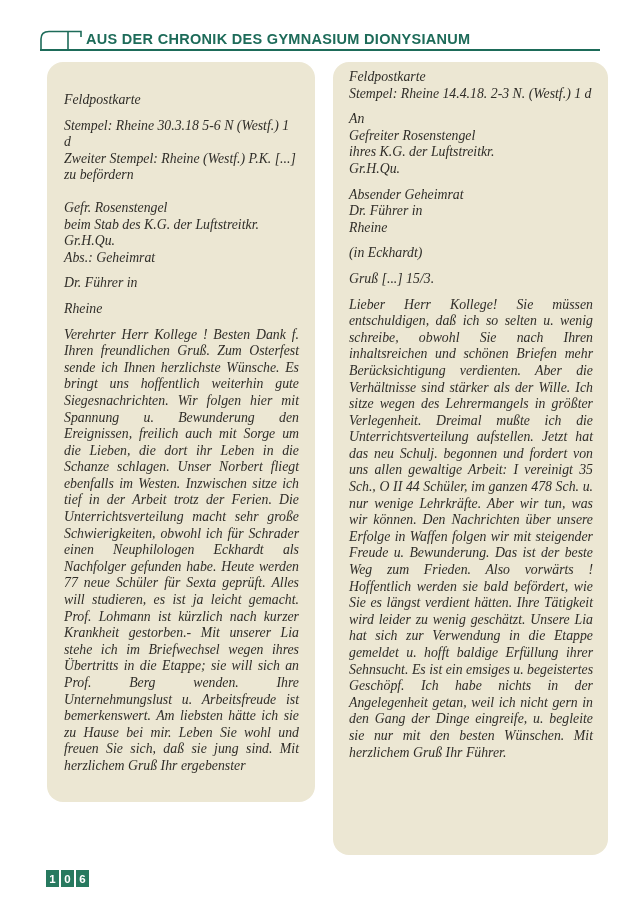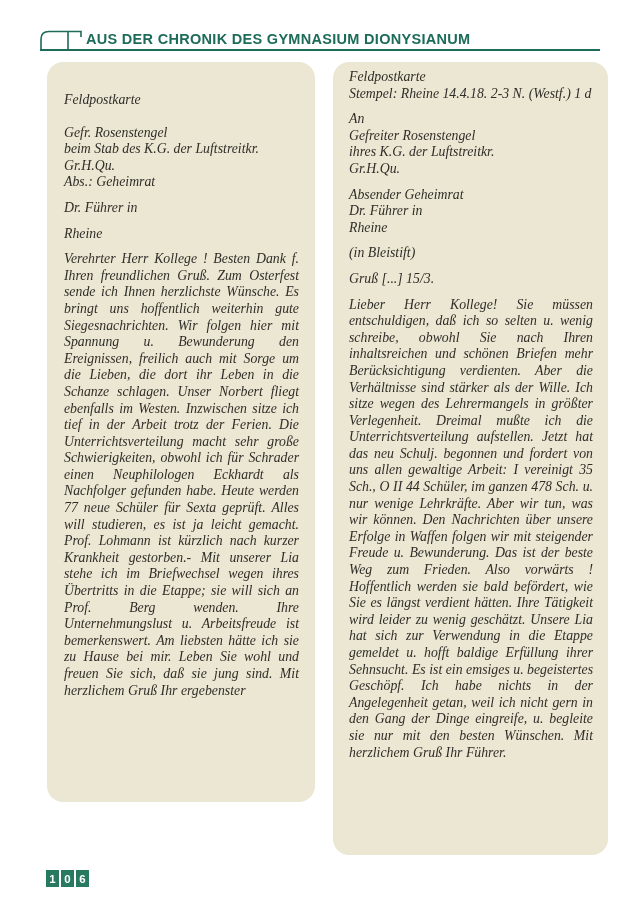--- a/index.html
+++ b/index.html
@@ -87,41 +87,43 @@
 
   <div class="chapter-header">
     <svg class="tab-icon" width="46" height="22" viewBox="0 0 46 22">
       <path d="M1,22 L1,10 Q1,2.5 9,2.5 L28,2.5 L28,22 M28,2.5 L41,2.5 L41,8" fill="none" stroke="#1d6b59" stroke-width="1.6"></path>
     </svg>
     <div class="chapter-title">AUS DER CHRONIK DES GYMNASIUM DIONYSIANUM</div>
   </div>
 
   <div class="panel panel-left">
     <p class="block">Feldpostkarte</p>
+    <p class="block">Stempel: Rheine 30.3.18 5-6 N (Westf.) 1 d
+Zweiter Stempel: Rheine (Westf.) P.K. [...] zu befördern</p>
     <p class="block gap-top">Gefr. Rosenstengel
 beim Stab des K.G. der Luftstreitkr.
 Gr.H.Qu.
 Abs.: Geheimrat</p>
     <p class="block gap-top-sm">Dr. Führer in</p>
     <p class="block gap-top-sm">Rheine</p>
     <p class="block justify gap-top-sm">Verehrter Herr Kollege ! Besten Dank f. Ihren freundlichen Gruß. Zum Osterfest sende ich Ihnen herzlichste Wünsche. Es bringt uns hoffentlich weiterhin gute Siegesnachrichten. Wir folgen hier mit Spannung u. Bewunderung den Ereignissen, freilich auch mit Sorge um die Lieben, die dort ihr Leben in die Schanze schlagen. Unser Norbert fliegt ebenfalls im Westen. Inzwischen sitze ich tief in der Arbeit trotz der Ferien. Die Unterrichtsverteilung macht sehr große Schwierigkeiten, obwohl ich für Schrader einen Neuphilologen Eckhardt als Nachfolger gefunden habe. Heute werden 77 neue Schüler für Sexta geprüft. Alles will studieren, es ist ja leicht gemacht. Prof. Lohmann ist kürzlich nach kurzer Krankheit gestorben.- Mit unserer Lia stehe ich im Briefwechsel wegen ihres Übertritts in die Etappe; sie will sich an Prof. Berg wenden. Ihre Unternehmungslust u. Arbeitsfreude ist bemerkenswert. Am liebsten hätte ich sie zu Hause bei mir. Leben Sie wohl und freuen Sie sich, daß sie jung sind. Mit herzlichem Gruß Ihr ergebenster</p>
 
   </div>
 
   <div class="panel panel-right">
     <p class="block">Feldpostkarte
 Stempel: Rheine 14.4.18. 2-3 N. (Westf.) 1 d</p>
     <p class="block">An
 Gefreiter Rosenstengel
 ihres K.G. der Luftstreitkr.
 Gr.H.Qu.</p>
     <p class="block">Absender Geheimrat
 Dr. Führer in
 Rheine</p>
-    <p class="block">(in Bleistift)</p>
+    <p class="block">(in Eckhardt)</p>
     <p class="block">Gruß [...] 15/3.</p>
     <p class="block justify">Lieber Herr Kollege! Sie müssen entschuldigen, daß ich so selten u. wenig schreibe, obwohl Sie nach Ihren inhaltsreichen und schönen Briefen mehr Berücksichtigung verdienten. Aber die Verhältnisse sind stärker als der Wille. Ich sitze wegen des Lehrermangels in größter Verlegenheit. Dreimal mußte ich die Unterrichtsverteilung aufstellen. Jetzt hat das neu Schulj. begonnen und fordert von uns allen gewaltige Arbeit: I vereinigt 35 Sch., O II 44 Schüler, im ganzen 478 Sch. u. nur wenige Lehrkräfte. Aber wir tun, was wir können. Den Nachrichten über unsere Erfolge in Waffen folgen wir mit steigender Freude u. Bewunderung. Das ist der beste Weg zum Frieden. Also vorwärts ! Hoffentlich werden sie bald befördert, wie Sie es längst verdient hätten. Ihre Tätigkeit wird leider zu wenig geschätzt. Unsere Lia hat sich zur Verwendung in die Etappe gemeldet u. hofft baldige Erfüllung ihrer Sehnsucht. Es ist ein emsiges u. begeistertes Geschöpf. Ich habe nichts in der Angelegenheit getan, weil ich nicht gern in den Gang der Dinge eingreife, u. begleite sie nur mit den besten Wünschen. Mit herzlichem Gruß Ihr Führer.</p>
   </div>
 
   <div class="page-number">
     <span class="digit-box">1</span>
     <span class="digit-box">0</span>
     <span class="digit-box">6</span>
   </div>
 

